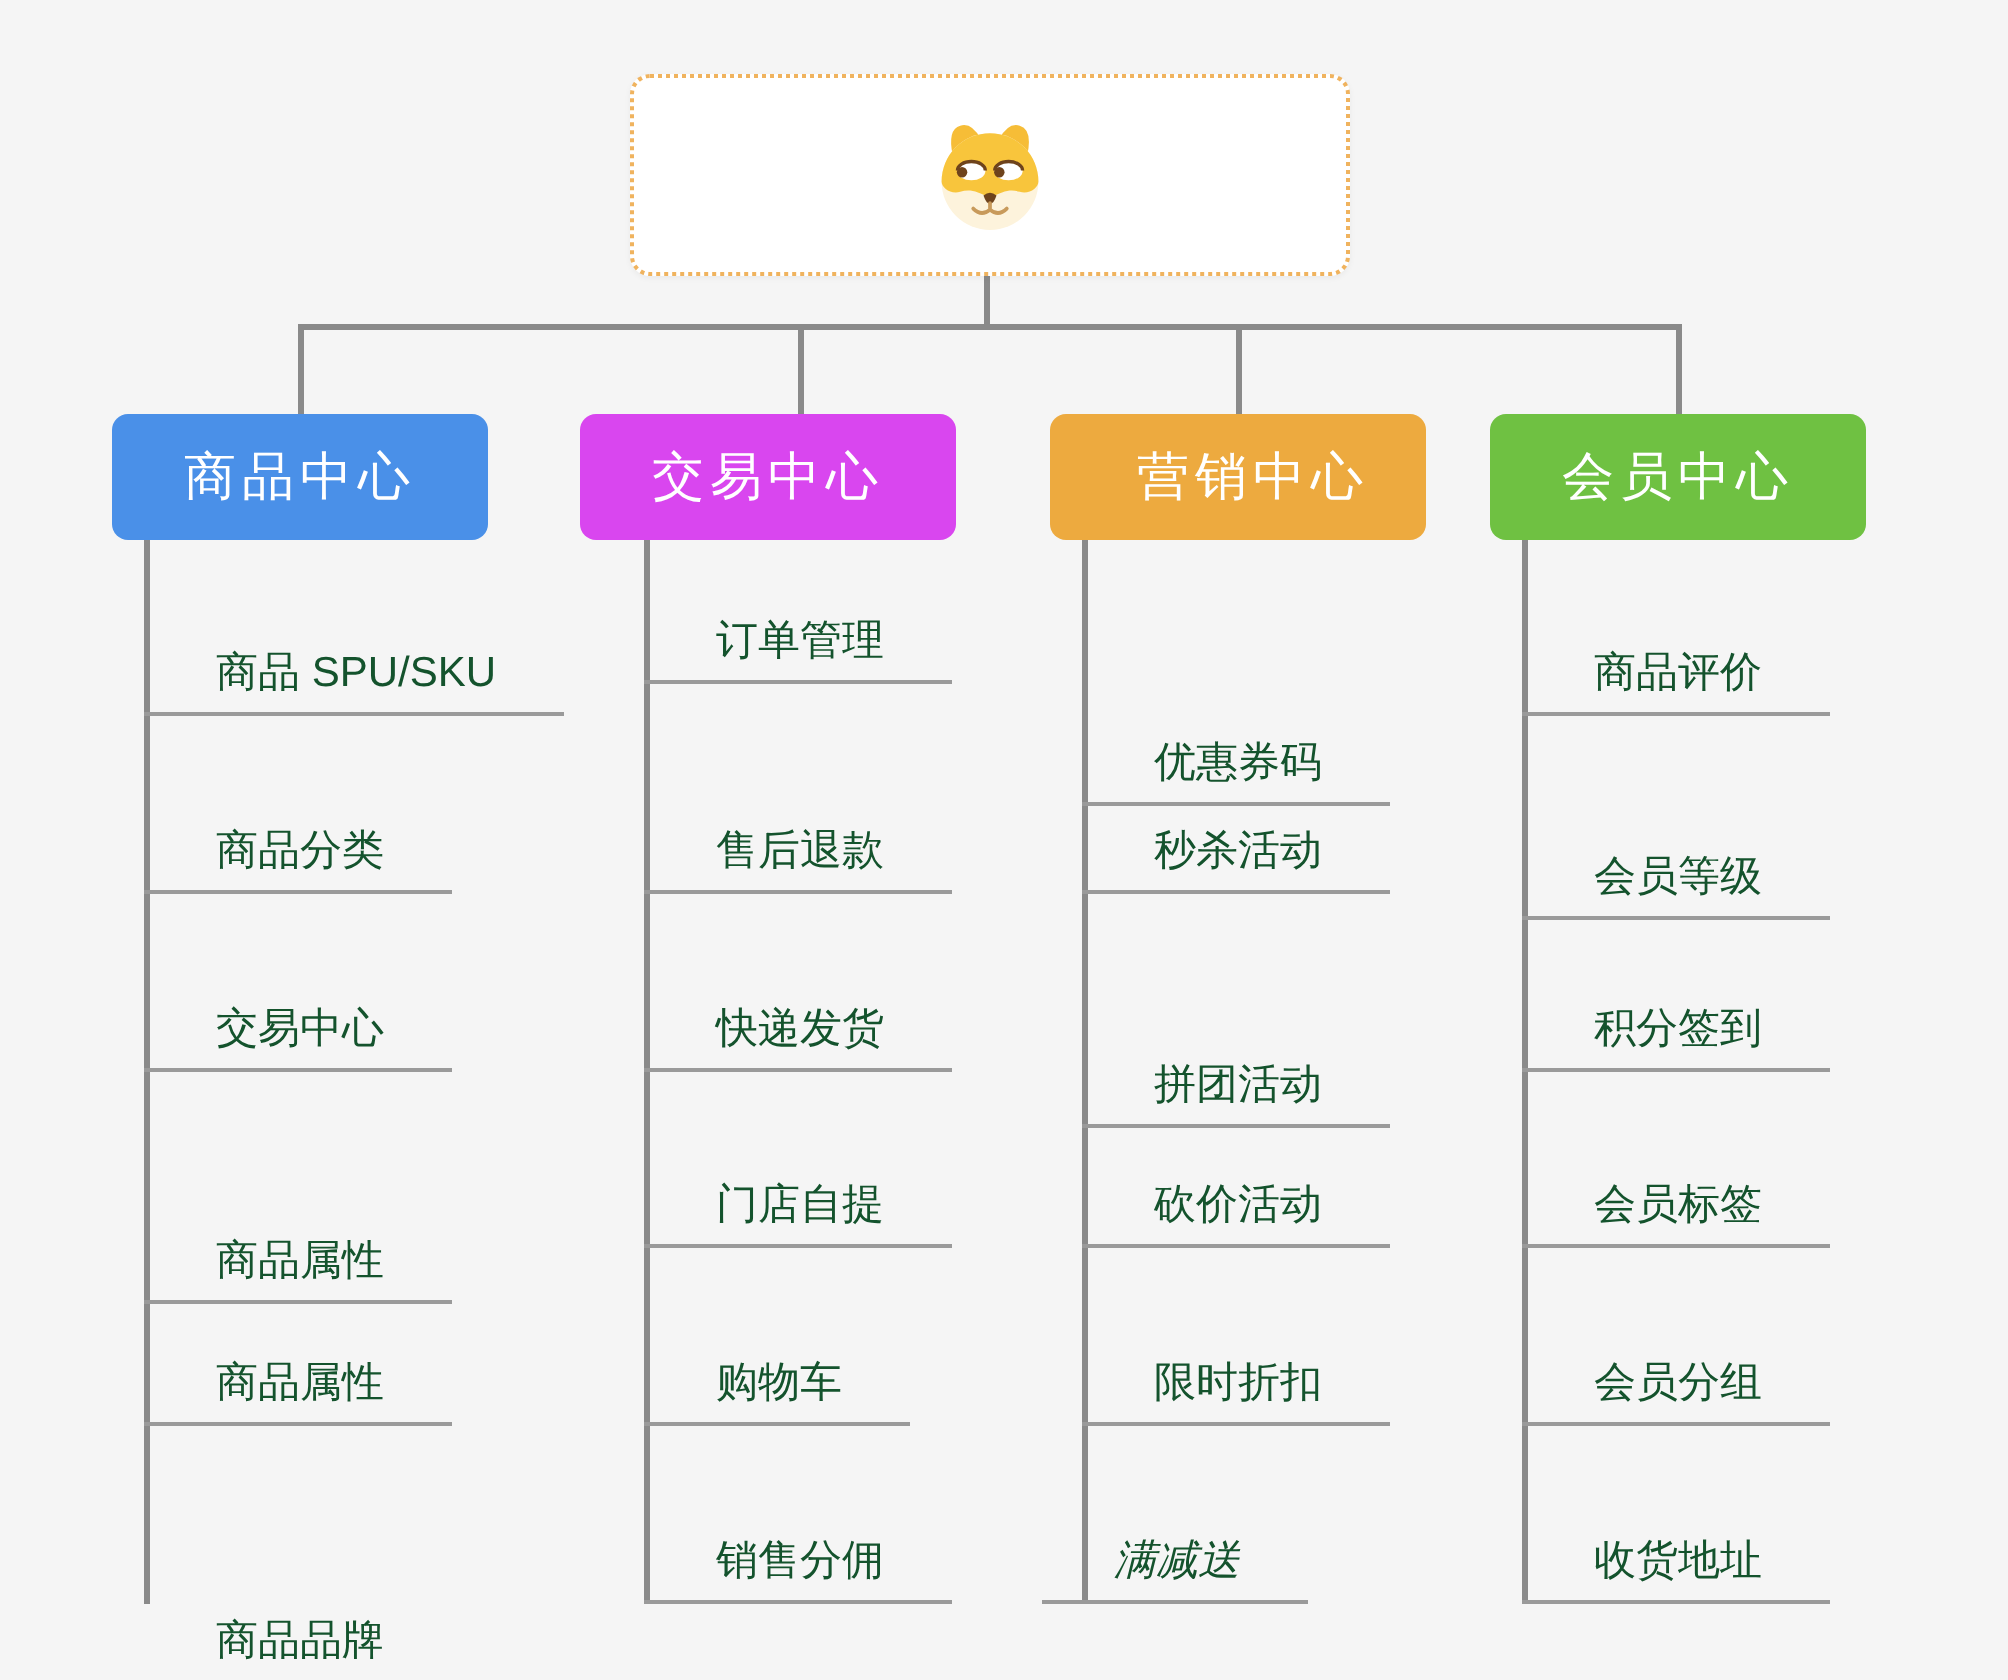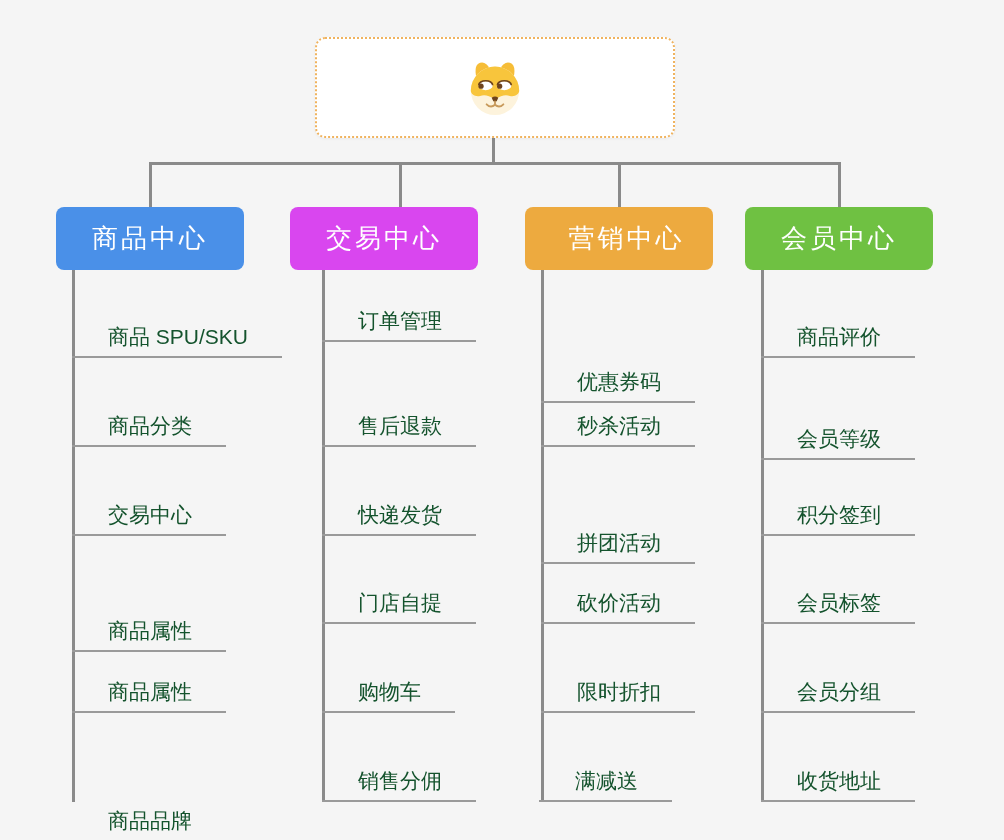--- a/index.html
+++ b/index.html
@@ -121,21 +121,21 @@
       <div class="leaf-node" style="left: 322px; top: 500px; border-bottom-color: rgb(154, 154, 154);">快递发货</div>
       <div class="leaf-node" style="left: 322px; top: 588px; border-bottom-color: rgb(154, 154, 154);">门店自提</div>
       <div class="leaf-node" style="left: 322px; top: 677px; border-bottom-color: rgb(154, 154, 154);">购物车</div>
       <div class="leaf-node" style="left: 322px; top: 766px; border-bottom-color: rgb(154, 154, 154);">销售分佣</div>
       <div class="branch-node" style="left: 525px; background: rgb(237, 170, 63); padding-left: 15px;">营销中心</div>
       <div class="leaf-node" style="left: 541px; top: 322px; border-bottom-color: rgb(154, 154, 154); margin-top: 45px;">优惠券码</div>
       <div class="leaf-node" style="left: 541px; top: 411px; border-bottom-color: rgb(154, 154, 154);">秒杀活动</div>
       <div class="leaf-node" style="left: 541px; top: 500px; border-bottom-color: rgb(154, 154, 154); margin-top: 28px;">拼团活动</div>
       <div class="leaf-node" style="left: 541px; top: 588px; border-bottom-color: rgb(154, 154, 154);">砍价活动</div>
       <div class="leaf-node" style="left: 541px; top: 677px; border-bottom-color: rgb(154, 154, 154);">限时折扣</div>
-      <div class="leaf-node" style="left: 539px; top: 766px; border-bottom-color: rgb(154, 154, 154);">满减送</div>
+      <div class="leaf-node" style="left: 521px; top: 766px; border-bottom-color: rgb(154, 154, 154); font-style: italic;">满减送</div>
       <div class="branch-node" style="left: 745px; background: rgb(111, 193, 66);">会员中心</div>
       <div class="leaf-node" style="left: 761px; top: 322px; border-bottom-color: rgb(154, 154, 154);">商品评价</div>
       <div class="leaf-node" style="left: 761px; top: 424px; border-bottom-color: rgb(154, 154, 154);">会员等级</div>
       <div class="leaf-node" style="left: 761px; top: 500px; border-bottom-color: rgb(154, 154, 154);">积分签到</div>
       <div class="leaf-node" style="left: 761px; top: 588px; border-bottom-color: rgb(154, 154, 154);">会员标签</div>
       <div class="leaf-node" style="left: 761px; top: 677px; border-bottom-color: rgb(154, 154, 154);">会员分组</div>
       <div class="leaf-node" style="left: 761px; top: 766px; border-bottom-color: rgb(154, 154, 154);">收货地址</div>
     </div>
 
 </div>

